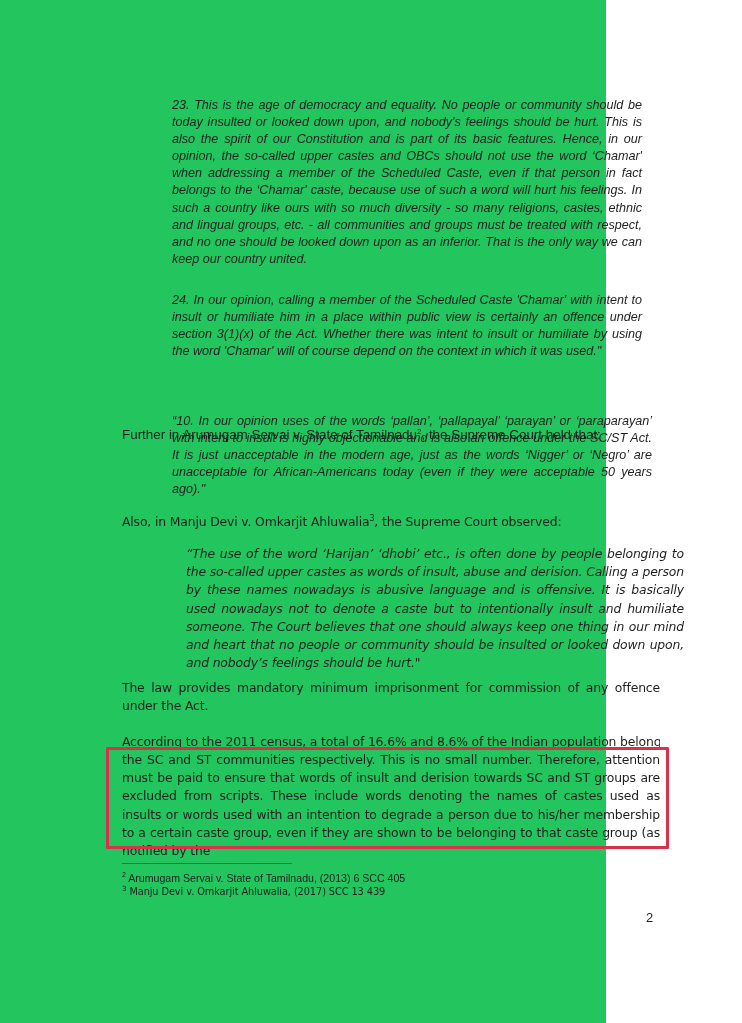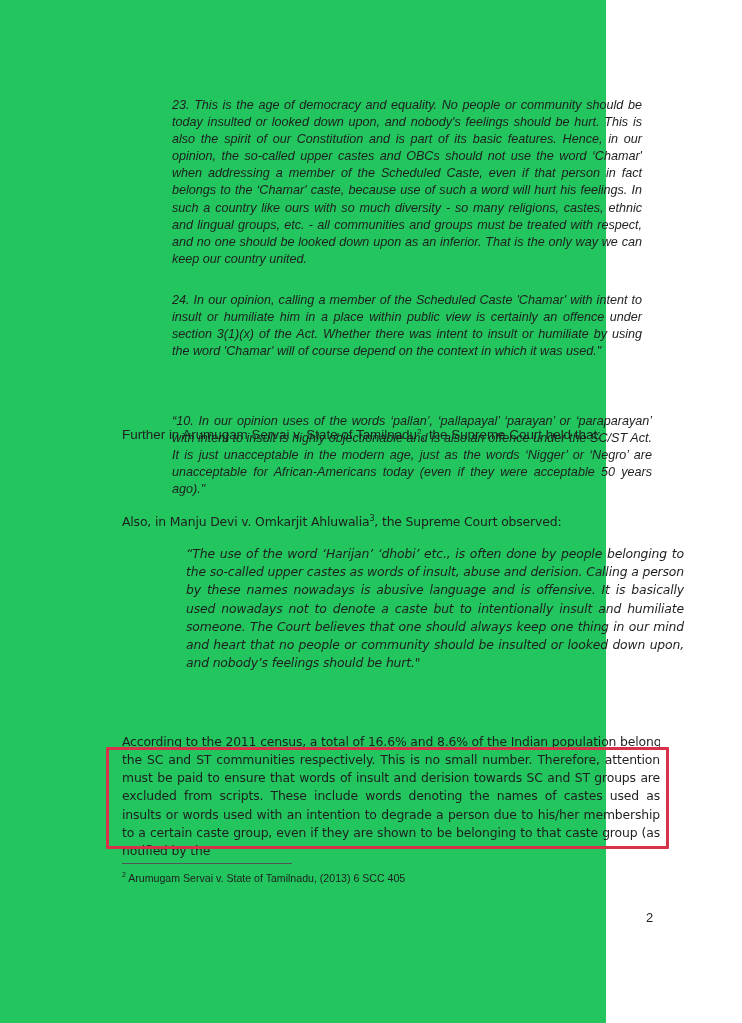--- a/index.html
+++ b/index.html
@@ -35,26 +35,28 @@
   <p class="blk arial quote-arial" style="top:292px;">24. In our opinion, calling a member of the Scheduled Caste 'Chamar' with intent to insult or humiliate him in a place within public view is certainly an offence under section 3(1)(x) of the Act. Whether there was intent to insult or humiliate by using the word 'Chamar' will of course depend on the context in which it was used."</p>
 
   <p class="blk arial body-arial" style="top:382px;margin-top:44px;"><span>Further in Arumugam Servai v. State of Tamilnadu</span><sup>2</sup><span>, the Supreme Court held that:</span></p>
 
   <p class="blk arial quote-arial" style="top:413px; left:172px; width:480px;">“10. In our opinion uses of the words ‘pallan’, ‘pallapayal’ ‘parayan’ or ‘paraparayan’ with intent to insult is highly objectionable and is also an offence under the SC/ST Act. It is just unacceptable in the modern age, just as the words ‘Nigger’ or ‘Negro’ are unacceptable for African-Americans today (even if they were acceptable 50 years ago)."</p>
 
   <p class="blk tahoma body-tahoma" style="top:513px;"><span>Also, in Manju Devi v. Omkarjit Ahluwalia</span><sup>3</sup><span>,  the Supreme Court observed:</span></p>
 
   <p class="blk tahoma quote-tahoma" style="top:545px;">“The use of the word ‘Harijan’ ‘dhobi’ etc., is often done by people belonging to the so-called upper castes as words of insult, abuse and derision. Calling a person by these names nowadays is abusive language and is offensive. It is basically used nowadays not to denote a caste but to intentionally insult and humiliate someone. The Court believes that one should always keep one thing in our mind and heart that no people or community should be insulted or looked down upon, and nobody’s feelings should be hurt."</p>
 
+  <p class="blk tahoma body-tahoma" style="top:679px;">The law provides mandatory minimum imprisonment for commission of any offence under the Act.</p>
 
   <p class="blk tahoma body-tahoma tahoma-justify-last" style="top:733px; white-space:nowrap; overflow:hidden;">According to the 2011 census, a total of 16.6% and 8.6% of the Indian population belongs to</p>
 
   <p class="blk tahoma body-tahoma" style="top:751px;">the SC and ST communities respectively. This is no small number. Therefore, attention must be paid to ensure that words of insult and derision towards SC and ST groups are excluded from scripts. These include words denoting the names of castes used as insults or words used with an intention to degrade a person due to his/her membership to a certain caste group, even if they are shown to be belonging to that caste group (as notified by the</p>
 
   <div class="highlight-box" style="border-color: rgb(214, 51, 74);"></div>
 
   <div class="fn-rule"></div>
 
   <div class="footnote fn1"><sup>2</sup> <span>Arumugam Servai v. State of Tamilnadu, (2013) 6 SCC  405</span></div>
 
+  <div class="footnote fn2"><sup>3</sup> <span>Manju Devi v. Omkarjit Ahluwalia, (2017) SCC 13 439</span></div>
 
   <div class="page-num">2</div>
 </div>
 
 </body></html>

